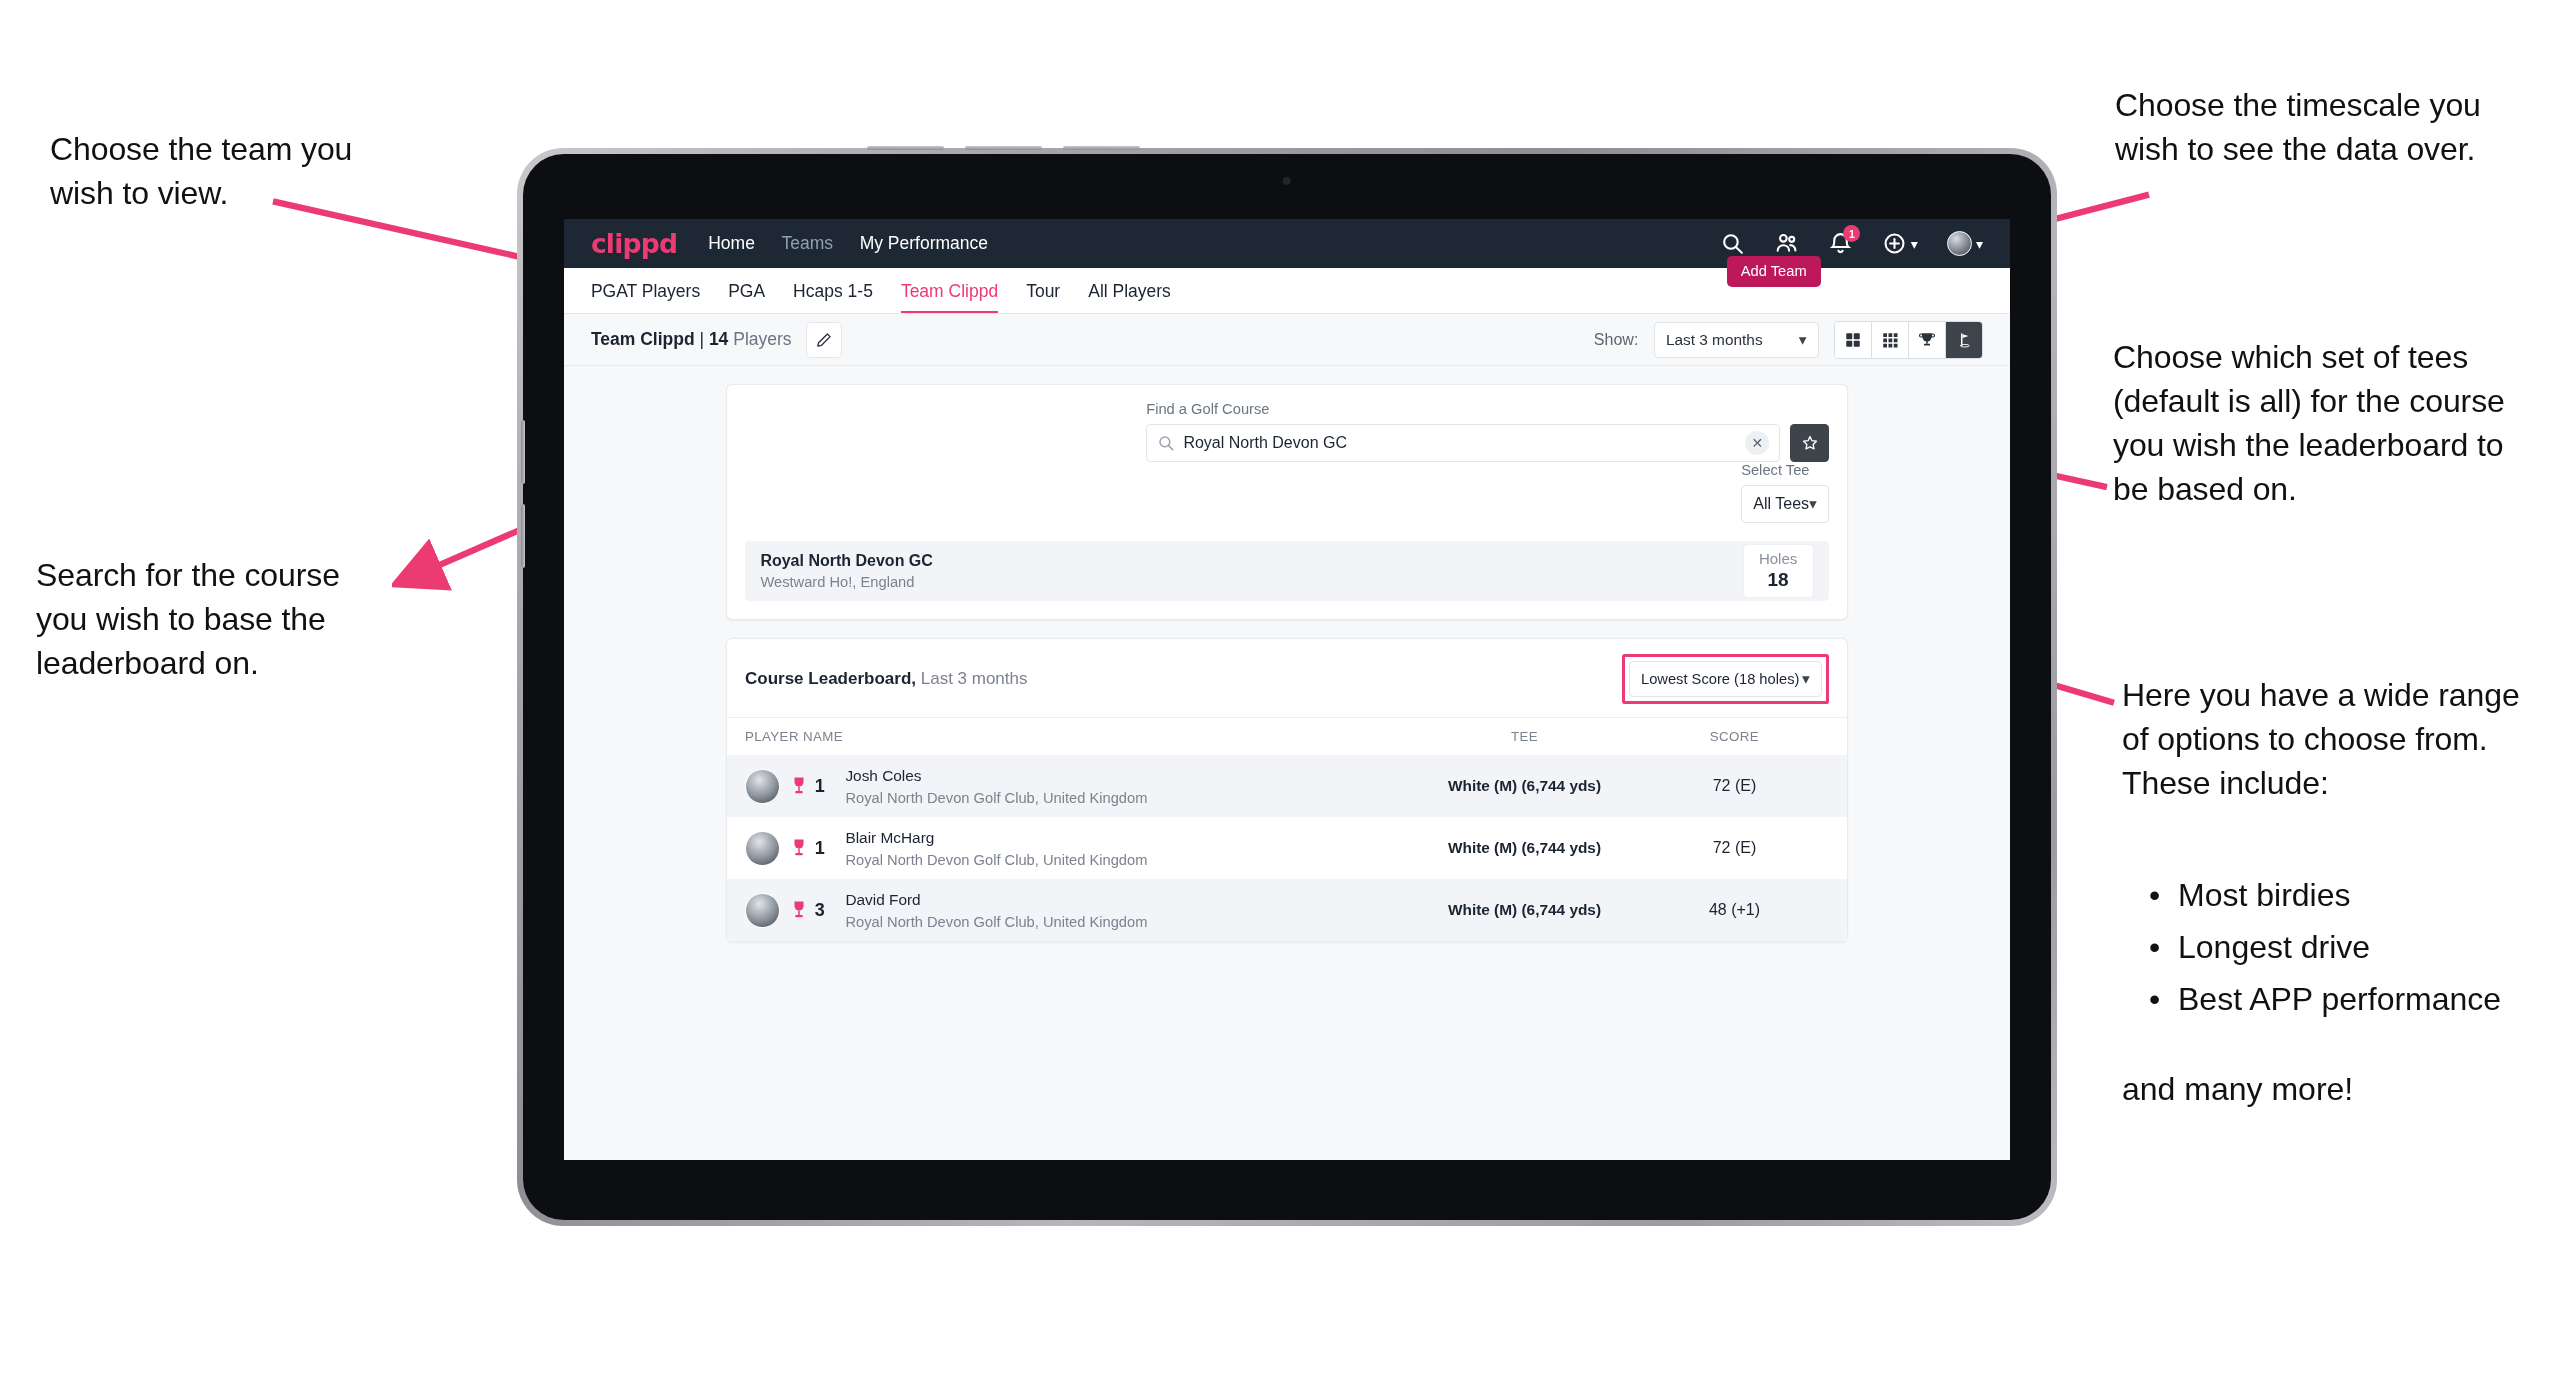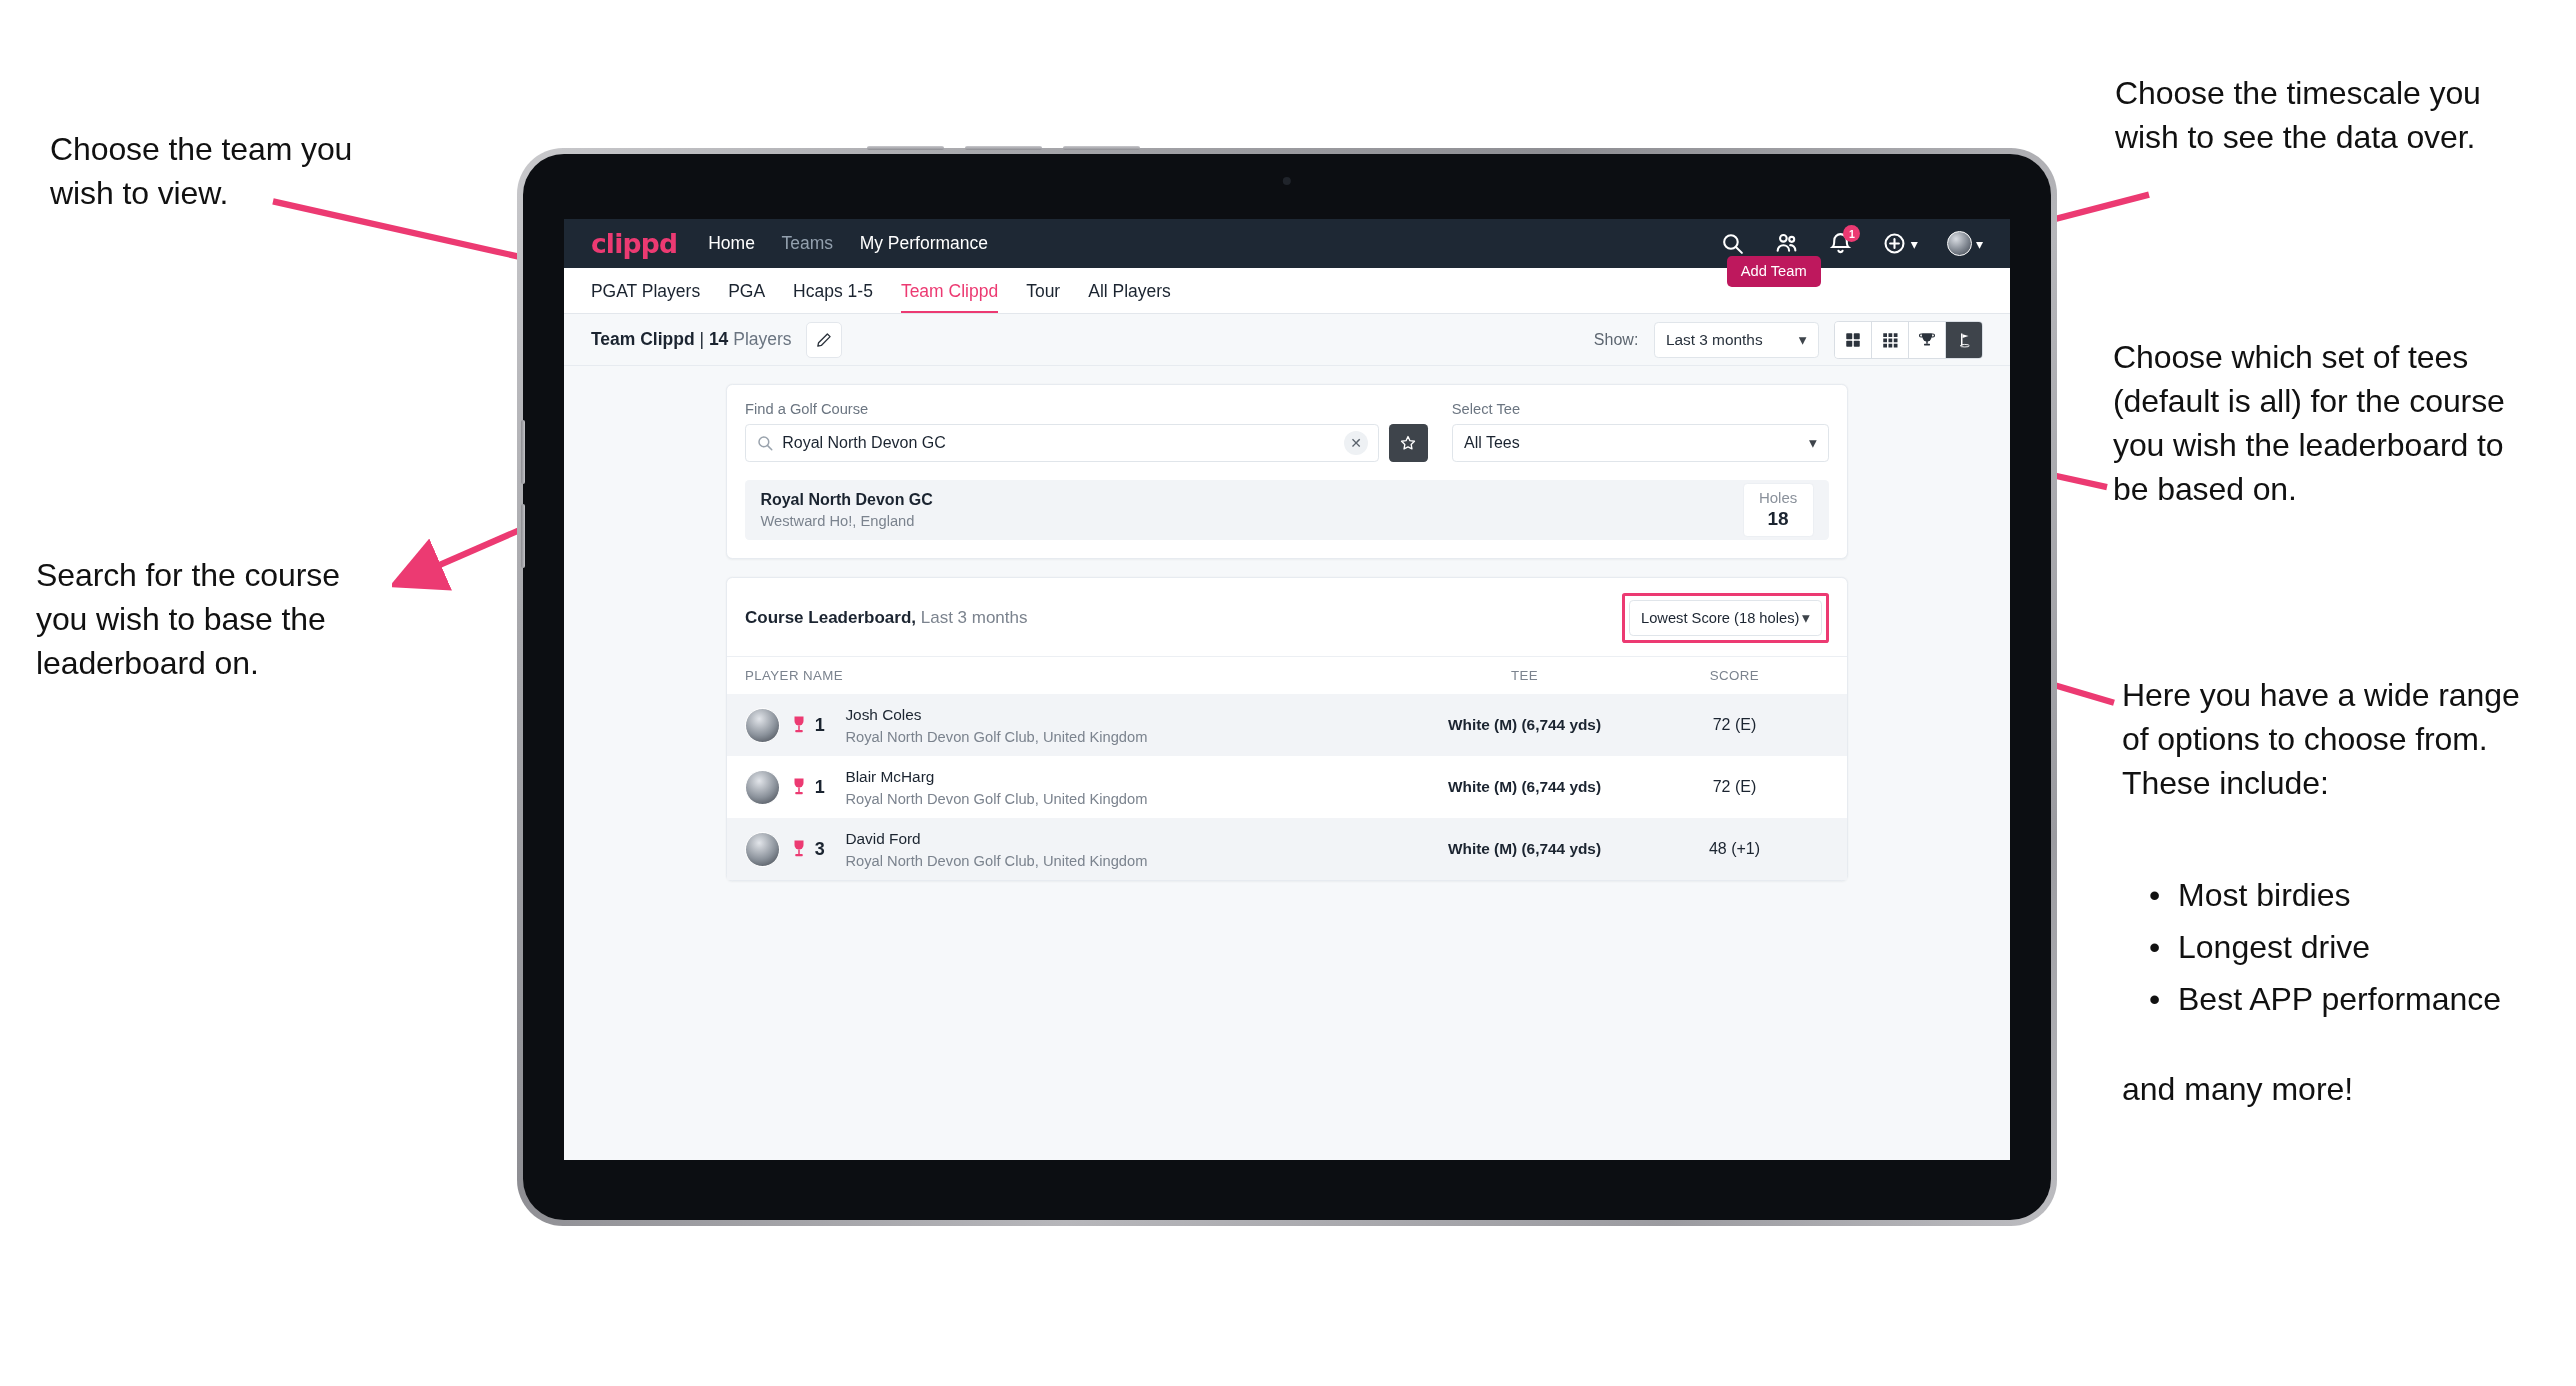--- a/index.html
+++ b/index.html
@@ -17,21 +17,21 @@
     position:absolute;
     color:#111111;
     font-size:32px;
     line-height:1.38;
     font-family:"Liberation Sans", sans-serif;
     letter-spacing:-0.1px;
     white-space:pre-line;
   }
   .anno-left-top{left:50px;top:127px;width:392px;}
   .anno-left-mid{left:36px;top:553px;width:392px;}
-  .anno-right-top{left:2115px;top:71px;width:434px;}
+  .anno-right-top{left:2115px;top:83px;width:434px;}
   .anno-right-tee{left:2113px;top:335px;width:462px;}
   .anno-right-opts{left:2122px;top:673px;width:448px;}
   .anno-bullets{position:absolute;left:2149px;top:874px;width:434px;
     font-size:32px;line-height:1.36;color:#111;}
   .anno-bullets .bl{display:flex;margin-bottom:8.4px;}
   .anno-bullets .bl .dot{width:29px;flex:none;}
   .anno-more{position:absolute;left:2122px;top:1071px;width:434px;font-size:32px;color:#111;}
 
   
   .arrow{position:absolute;pointer-events:none;}
@@ -126,21 +126,21 @@
   .vt.active{background:#3e444b;}
   .vt svg{width:18px;height:18px;}
 
   
   .content{padding:18px 0 0 0;}
   .panel{
     width:1120px;margin:0 auto;background:#fff;border:0.7px solid #e7ebf0;border-radius:6.3px;
     box-shadow:0 0.7px 2.1px rgba(20,30,45,.05);
   }
   .searchpanel{padding:15.4px 18px 18px 18px;box-sizing:border-box;}
-  .sp-row{display:flex;align-items:flex-end;gap:0;}
+  .sp-row{display:flex;align-items:flex-end;gap:0;flex-direction:column;}
   .fld{display:flex;flex-direction:column;}
   .fld-lab{font-size:14.7px;color:#6b7581;margin-bottom:7px;}
   .searchbox{
     width:634px;height:38px;border:0.7px solid #e0e5ea;border-radius:4.2px;background:#fff;
     display:flex;align-items:center;padding:0 9.8px;box-sizing:border-box;gap:8.4px;
   }
   .searchbox .mag{width:18px;height:18px;flex:none;}
   .searchbox .val{font-size:16px;color:#1b2430;flex:1;}
   .clearbtn{width:24px;height:24px;border-radius:50%;background:#eef1f4;color:#59616b;
     display:flex;align-items:center;justify-content:center;font-size:14px;flex:none;}

